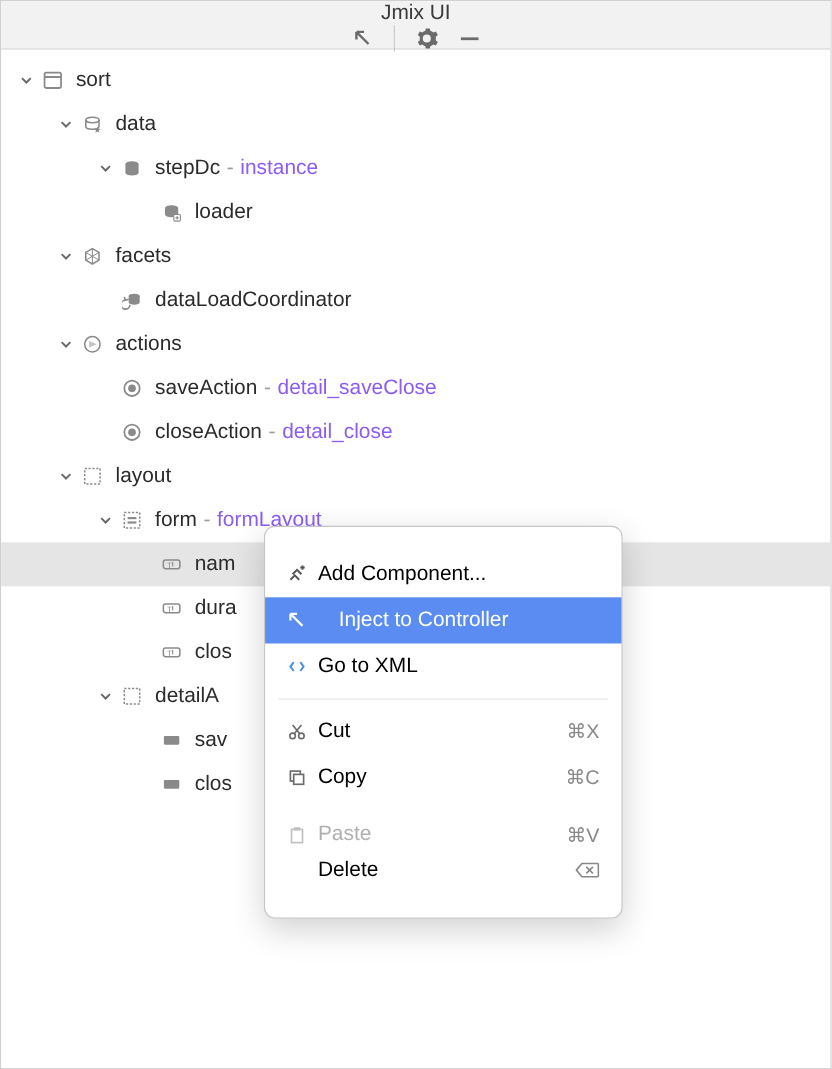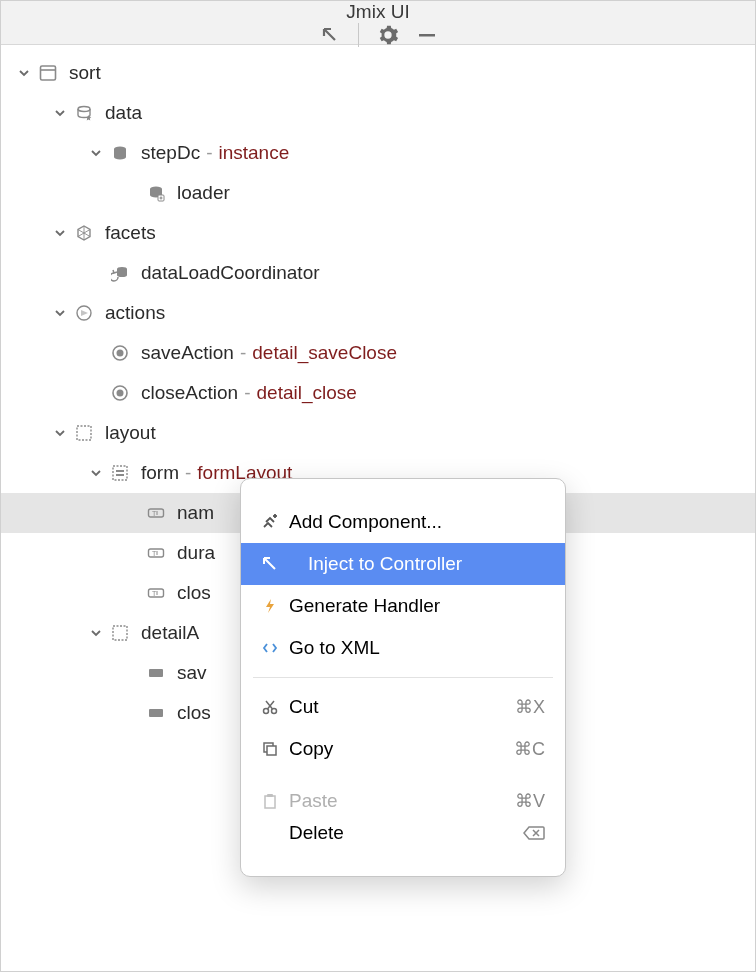--- a/index.html
+++ b/index.html
@@ -40,21 +40,21 @@
       height: 40px;
       padding-left: 14px;
       white-space: nowrap;
     }
     .tree-row.selected { background: #e5e5e5; }
     .indent { display: inline-block; height: 1px; }
     .chev { width: 18px; height: 18px; display: inline-flex; align-items: center; justify-content: center; margin-right: 4px; cursor: pointer; }
     .chev-placeholder { width: 22px; display: inline-block; }
     .node-icon { width: 22px; height: 22px; display: inline-flex; align-items: center; justify-content: center; margin-right: 10px; color: #7a7a7a; }
     .node-label { color: #2b2b2b; }
-    .node-suffix { color: #7f1d1d; }
+    .node-suffix { color: #8b5cf6; }
     .dash { color: #9a9a9a; margin: 0 6px; }
 
     .context-menu {
       position: absolute;
       left: 239px;
       top: 477px;
       width: 326px;
       background: #fff;
       border: 1px solid #c6c6c6;
       border-radius: 10px;
@@ -374,28 +374,20 @@
     <span class="menu-icon">
         <svg width="18" height="18" viewBox="0 0 18 18">
           <path d="M3 3 H9 M3 3 V9 M3 3 L14 14" stroke="#fff" stroke-width="2" fill="none"></path>
         </svg>
       </span>
     <span class="menu-label">Inject to Controller</span>
   </div>
   <div class="menu-item">
     <span class="menu-icon">
         <svg width="18" height="18" viewBox="0 0 18 18">
-          <path d="M10 2 L5 10 L9 10 L7 16 L13 7 L9 7 Z" fill="#e8a33d"></path>
-        </svg>
-      </span>
-    <span class="menu-label">Generate Handler</span>
-  </div>
-  <div class="menu-item">
-    <span class="menu-icon">
-        <svg width="18" height="18" viewBox="0 0 18 18">
           <path d="M6 5 L3 9 L6 13 M12 5 L15 9 L12 13" stroke="#4a90d9" stroke-width="1.8" fill="none"></path>
         </svg>
       </span>
     <span class="menu-label">Go to XML</span>
   </div>
   <div class="menu-sep"></div>
   <div class="menu-item">
     <span class="menu-icon">
         <svg width="18" height="18" viewBox="0 0 18 18">
           <circle cx="5" cy="13" r="2.5" stroke="#6b6b6b" stroke-width="1.5" fill="none"></circle>

